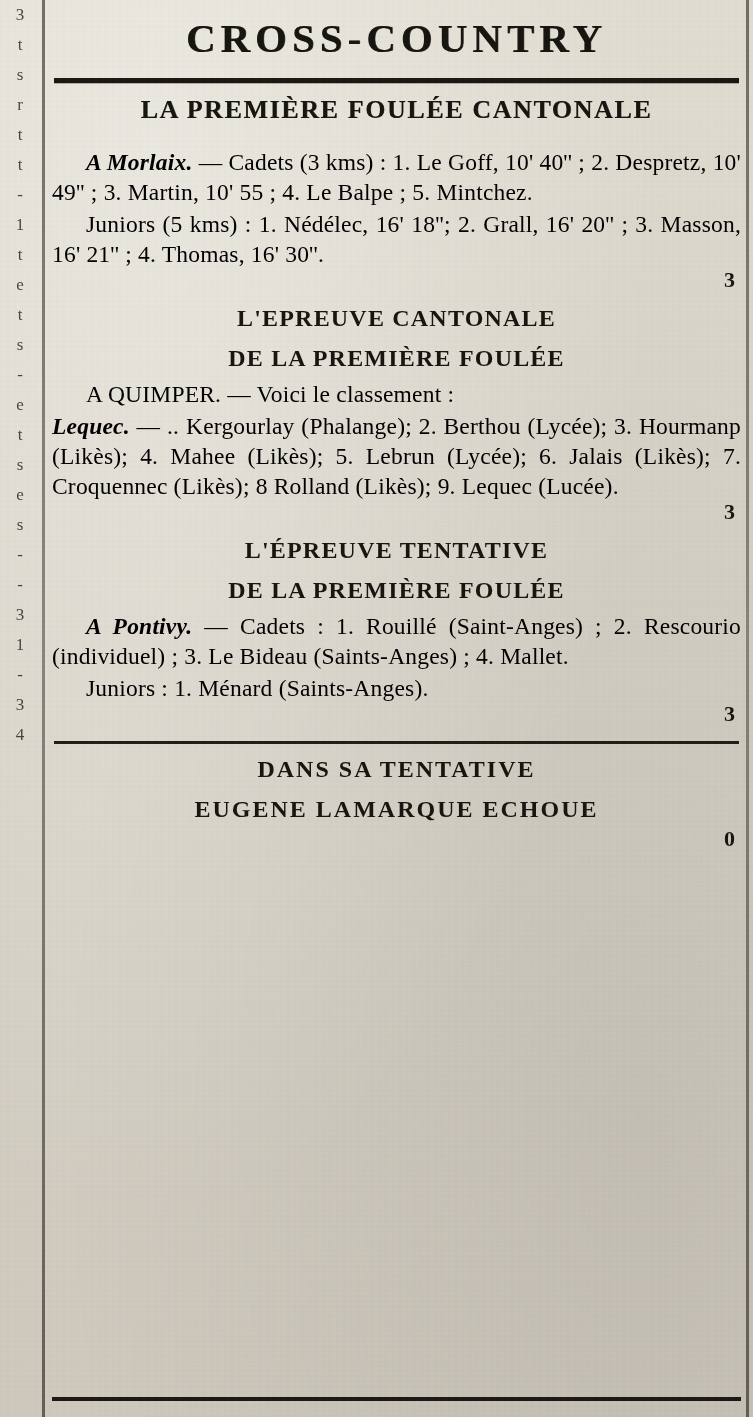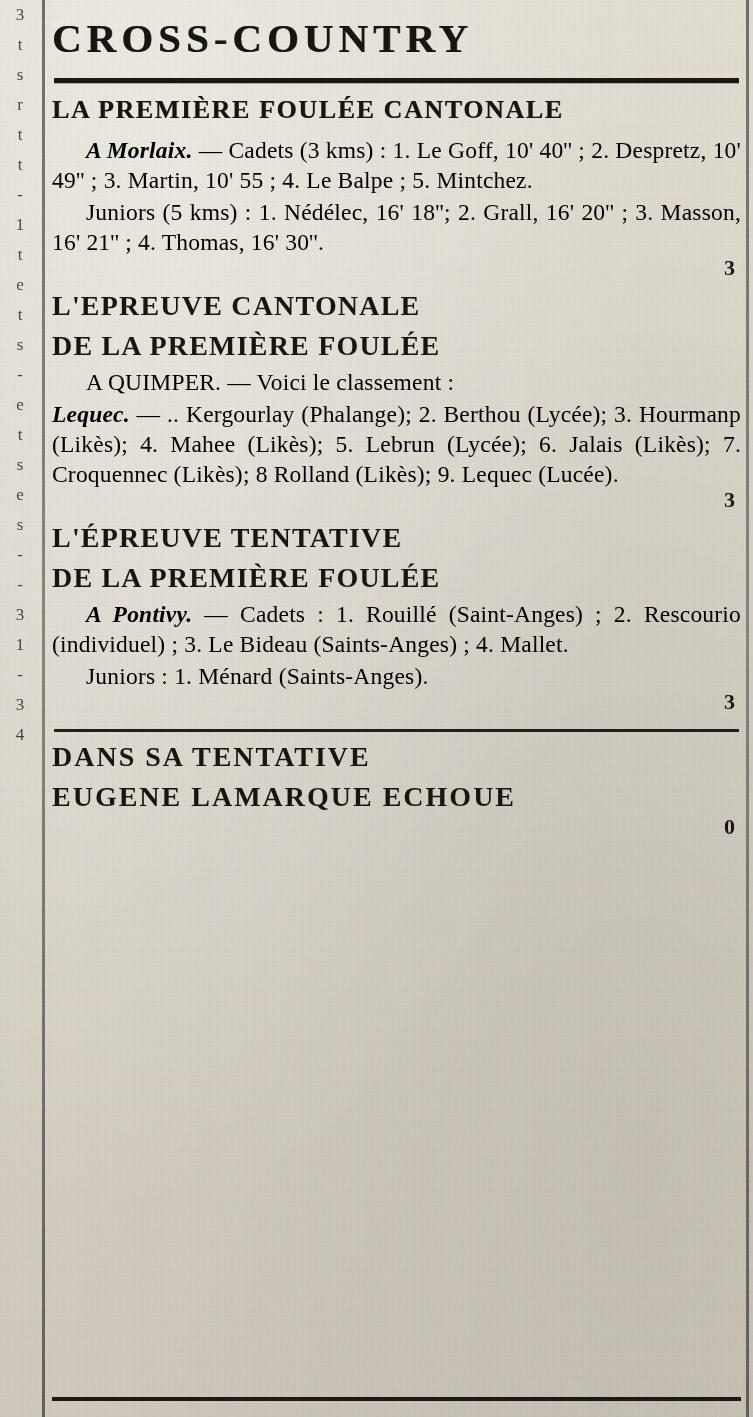--- a/index.html
+++ b/index.html
@@ -61,21 +61,21 @@
   .article {
     position: absolute;
     left: 52px;
     right: 12px;
     top: 0;
     z-index: 4;
     color: #17150f;
   }
 
   .masthead {
-    text-align: left;
+    text-align: center;
     font-family: "Liberation Serif", serif;
     font-weight: bold;
     font-size: 41px;
     letter-spacing: 5px;
     padding: 14px 0 6px 0;
     text-shadow: 0.5px 0 0 rgba(0,0,0,0.6);
   }
   .rule-thick {
     height: 5px;
     background: #1b1813;
@@ -86,30 +86,31 @@
     height: 3px;
     background: #211e18;
     margin: 14px 2px 10px 2px;
   }
 
   .head1 {
     font-family: "Liberation Serif", serif;
     font-weight: bold;
     font-size: 26px;
     letter-spacing: 1.6px;
-    margin: 4px 0 10px 0;
+    text-align: center;
+    margin: 4px 0 22px 0;
     text-shadow: 0.4px 0 0 rgba(0,0,0,0.5);
   }
 
   .head-center {
     font-family: "Liberation Serif", serif;
     font-weight: bold;
-    font-size: 28px;
+    font-size: 24px;
     letter-spacing: 1.2px;
-    text-align: left;
+    text-align: center;
     line-height: 30px;
     margin: 10px 0 6px 0;
   }
   .head-center.wide { letter-spacing: 2px; }
 
   .body {
     font-family: "Liberation Serif", serif;
     font-size: 23.5px;
     line-height: 30px;
     text-align: justify;

